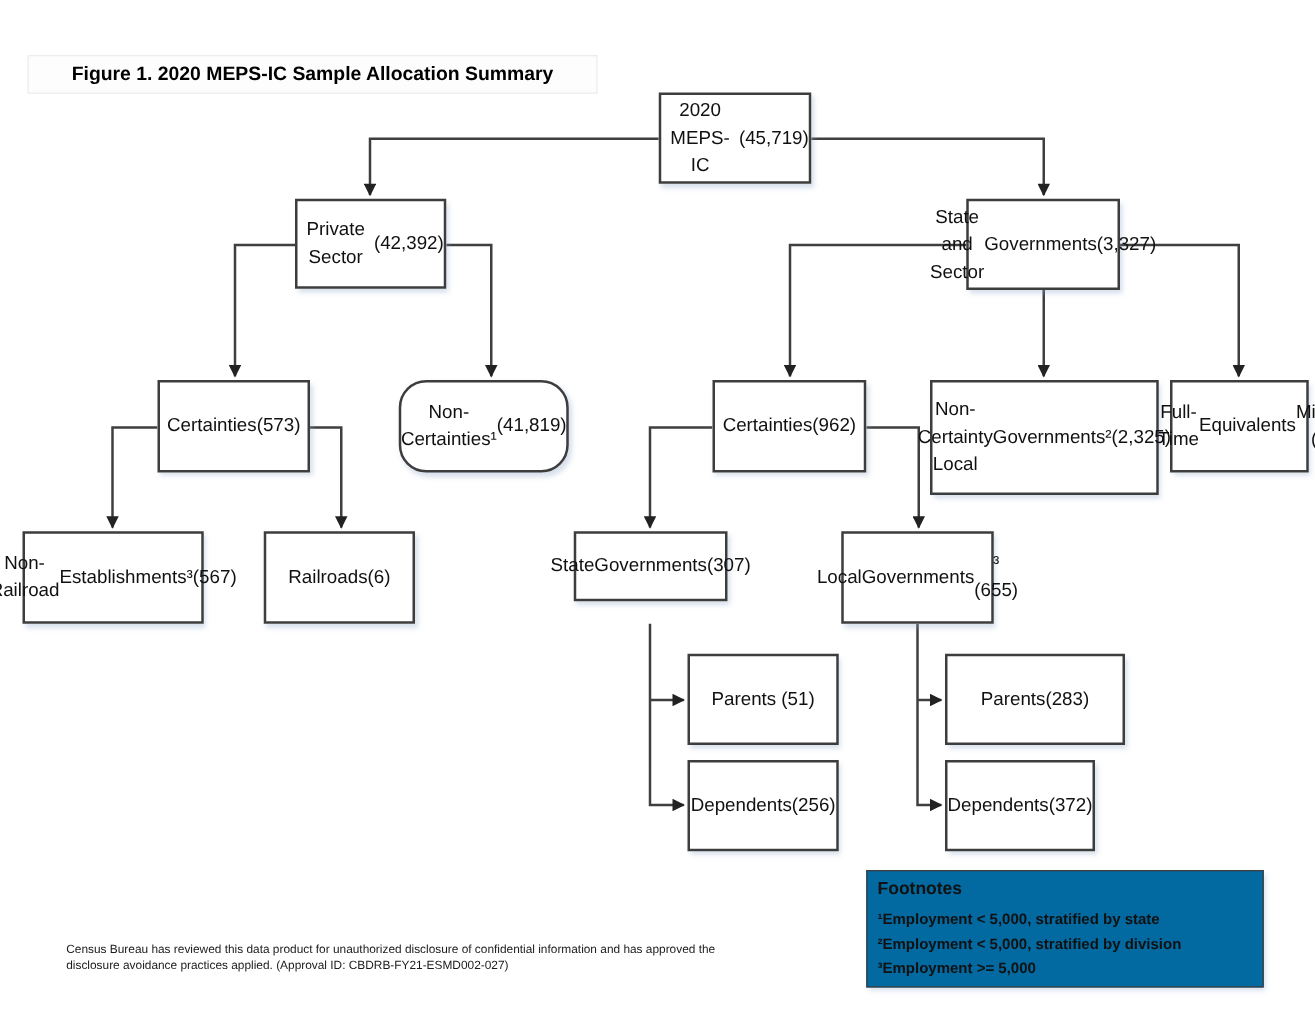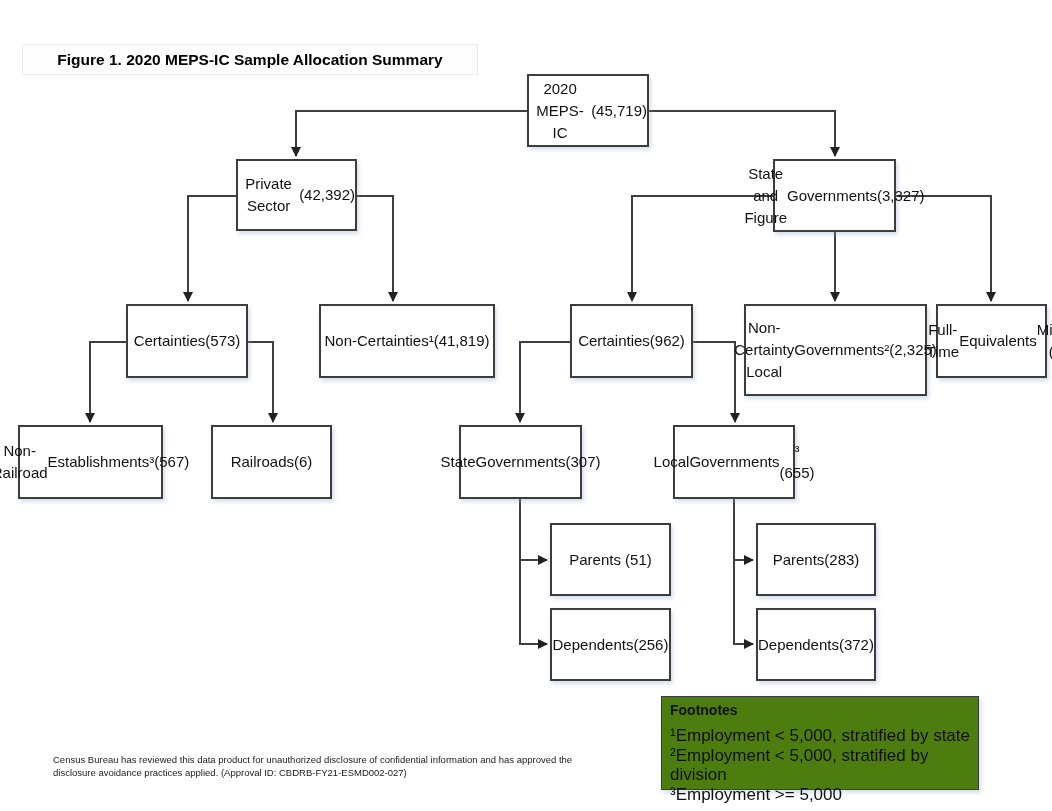--- a/index.html
+++ b/index.html
@@ -41,36 +41,37 @@
     flex-direction: row;
     justify-content: center;
     align-items: center;
     text-align: center;
     font-size: 15px;
     line-height: 22px;
     box-shadow: 2px 3px 4px rgba(140, 165, 200, 0.35);
   }
   .footnotes {
     position: absolute;
-    left: 661px; top: 696px;
+    left: 693px; top: 696px;
     width: 318px; height: 94px;
     border: 1.5px solid #3d3d3d;
-    background: #4d7c0f;
+    background: #0369a1;
     box-sizing: border-box;
     padding: 5px 8px;
     box-shadow: 2px 3px 4px rgba(140, 165, 200, 0.35);
   }
   .footnotes .fn-head {
     font-weight: bold;
     font-size: 14px;
     margin-bottom: 8px;
   }
   .footnotes .fn-item {
-    font-size: 17px;
+    font-size: 12px;
     line-height: 19.5px;
+    font-weight: bold;
   }
   .disclosure {
     position: absolute;
     left: 53px; top: 753px;
     width: 560px;
     font-size: 9.5px;
     line-height: 1.4;
     color: #1a1a1a;
   }
 </style>
@@ -110,31 +111,31 @@
     <div class="ln">2020 MEPS-IC</div>
     <div class="ln">(45,719)</div>
   </div>
 
   <div class="node" style="left:236px; top:159px; width:121px; height:72px;">
     <div class="ln">Private Sector</div>
     <div class="ln">(42,392)</div>
   </div>
 
   <div class="node" style="left:773px; top:159px; width:123px; height:73px;">
-    <div class="ln">State and Figure</div>
+    <div class="ln">State and Sector</div>
     <div class="ln">Governments</div>
     <div class="ln">(3,327)</div>
   </div>
 
   <div class="node" style="left:126px; top:304px; width:122px; height:74px;">
     <div class="ln">Certainties</div>
     <div class="ln">(573)</div>
   </div>
 
-  <div class="node" style="left:319px; top:304px; width:176px; height:74px;">
+  <div class="node" style="left:319px; top:304px; width:136px; height:74px;border-radius:22px;">
     <div class="ln">Non-Certainties¹</div>
     <div class="ln">(41,819)</div>
   </div>
 
   <div class="node" style="left:18px; top:425px; width:145px; height:74px;">
     <div class="ln">Non-Railroad</div>
     <div class="ln">Establishments³</div>
     <div class="ln">(567)</div>
   </div>
 
@@ -153,42 +154,42 @@
     <div class="ln">Governments²</div>
     <div class="ln">(2,325)</div>
   </div>
 
   <div class="node" style="left:936px; top:304px; width:111px; height:74px;padding-left:31px;">
     <div class="ln">Full-Time</div>
     <div class="ln">Equivalents</div>
     <div class="ln">Missing (40)</div>
   </div>
 
-  <div class="node" style="left:459px; top:425px; width:123px; height:74px;">
+  <div class="node" style="left:459px; top:425px; width:123px; height:56px;">
     <div class="ln">State</div>
     <div class="ln">Governments</div>
     <div class="ln">(307)</div>
   </div>
 
   <div class="node" style="left:673px; top:425px; width:122px; height:74px;">
     <div class="ln">Local</div>
     <div class="ln">Governments</div>
     <div class="ln">³ (655)</div>
   </div>
 
   <div class="node" style="left:550px; top:523px; width:121px; height:73px;">
     <div class="ln">Parents (51)</div>
   </div>
 
   <div class="node" style="left:550px; top:608px; width:121px; height:73px;">
     <div class="ln">Dependents</div>
     <div class="ln">(256)</div>
   </div>
 
-  <div class="node" style="left:756px; top:523px; width:120px; height:73px;">
+  <div class="node" style="left:756px; top:523px; width:144px; height:73px;">
     <div class="ln">Parents</div>
     <div class="ln">(283)</div>
   </div>
 
   <div class="node" style="left:756px; top:608px; width:120px; height:73px;">
     <div class="ln">Dependents</div>
     <div class="ln">(372)</div>
   </div>
 
   <div class="footnotes">

